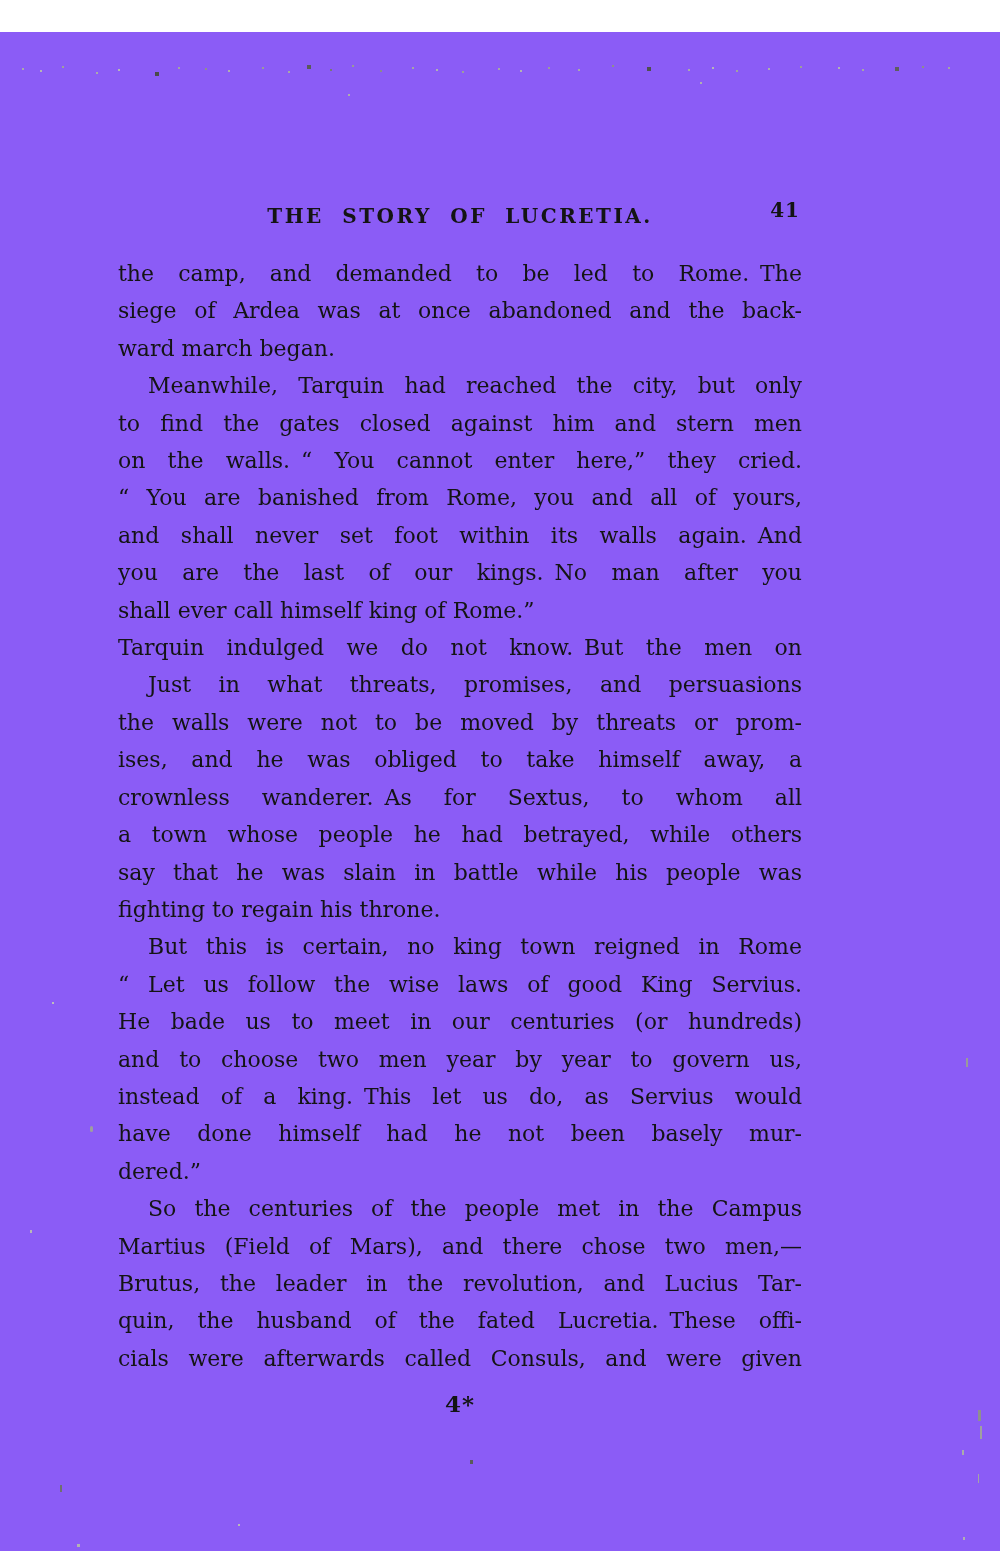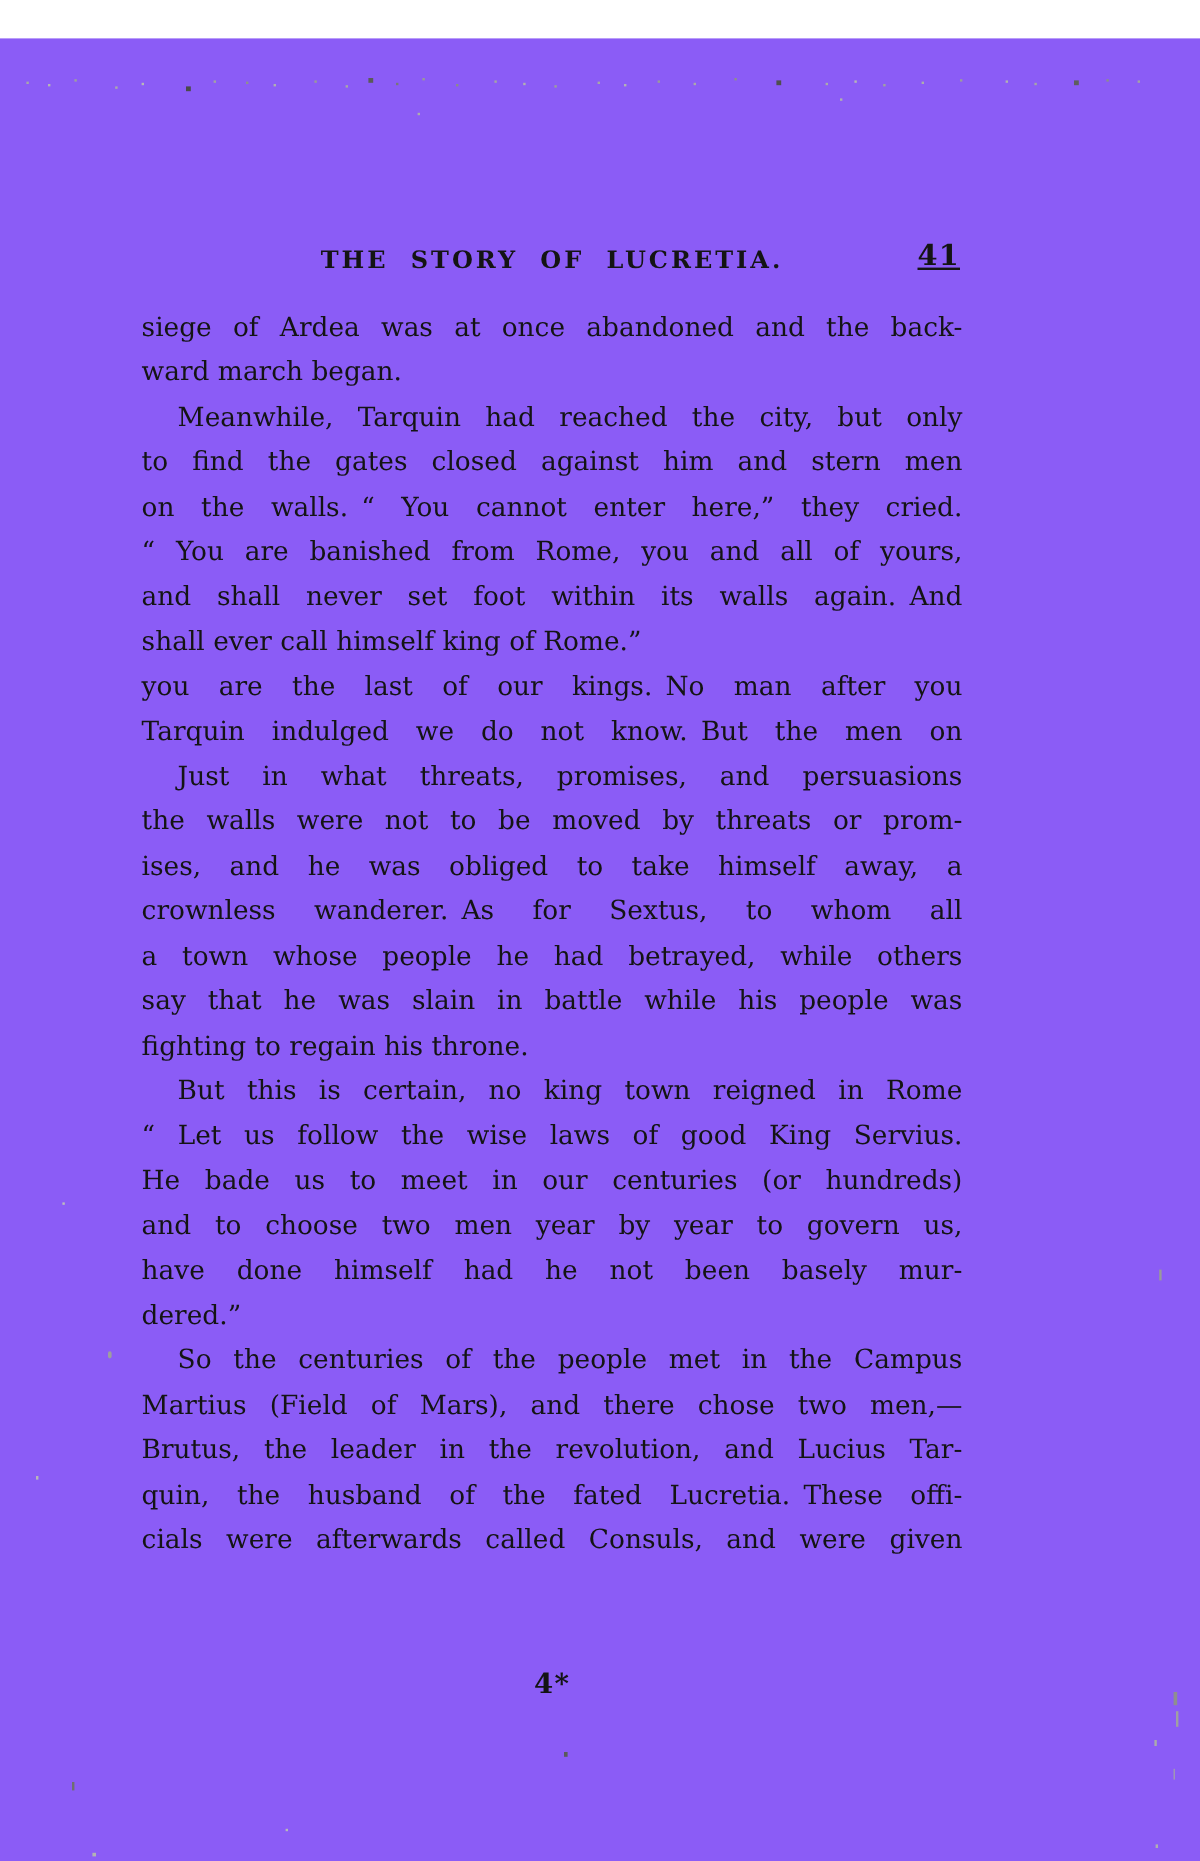--- a/index.html
+++ b/index.html
@@ -70,24 +70,23 @@
     text-align: center;
     font-size: 20px;
     letter-spacing: 2.5px;
     word-spacing: 9px;
     font-weight: 600;
   }
   .page-number {
     position: absolute;
     right: 2px;
     top: 0;
-    font-size: 24px;
+    font-size: 20px;
     font-weight: bold;
     letter-spacing: 1px;
-    text-decoration: underline;
   }
 
   .body-text {
     position: absolute;
     top: 223px;
     left: 118px;
     width: 684px;
     font-size: 22px;
     line-height: 37.4px;
   }
@@ -133,47 +132,49 @@
   <span class="speck sp12"></span>
   <span class="speck sp13"></span>
 
   <div class="header">
     <span class="running-title">THE STORY OF LUCRETIA.</span>
     <span class="page-number">41</span>
   </div>
 
   <div class="body-text">
       <div>
+        <div class="line">the camp, and demanded to be led to Rome. The</div>
         <div class="line">siege of Ardea was at once abandoned and the back-</div>
         <div class="line lastline">ward march began.</div>
       </div>
       <div>
         <div class="line indent">Meanwhile, Tarquin had reached the city, but only</div>
         <div class="line">to find the gates closed against him and stern men</div>
         <div class="line">on the walls. “ You cannot enter here,” they cried.</div>
         <div class="line">“ You are banished from Rome, you and all of yours,</div>
         <div class="line">and shall never set foot within its walls again. And</div>
+        <div class="line">you are the last of our kings. No man after you</div>
         <div class="line lastline">shall ever call himself king of Rome.”</div>
-        <div class="line">you are the last of our kings. No man after you</div>
       </div>
       <div>
         <div class="line">Tarquin indulged we do not know. But the men on</div>
         <div class="line indent">Just in what threats, promises, and persuasions</div>
         <div class="line">the walls were not to be moved by threats or prom-</div>
         <div class="line">ises, and he was obliged to take himself away, a</div>
         <div class="line">crownless wanderer. As for Sextus, to whom all</div>
         <div class="line">a town whose people he had betrayed, while others</div>
         <div class="line">say that he was slain in battle while his people was</div>
         <div class="line lastline">fighting to regain his throne.</div>
       </div>
       <div>
         <div class="line indent">But this is certain, no king town reigned in Rome</div>
         <div class="line">“ Let us follow the wise laws of good King Servius.</div>
         <div class="line">He bade us to meet in our centuries (or hundreds)</div>
         <div class="line">and to choose two men year by year to govern us,</div>
+        <div class="line">instead of a king. This let us do, as Servius would</div>
         <div class="line">have done himself had he not been basely mur-</div>
         <div class="line lastline">dered.”</div>
       </div>
       <div>
         <div class="line indent">So the centuries of the people met in the Campus</div>
         <div class="line">Martius (Field of Mars), and there chose two men,—</div>
         <div class="line">Brutus, the leader in the revolution, and Lucius Tar-</div>
         <div class="line">quin, the husband of the fated Lucretia. These offi-</div>
         <div class="line">cials were afterwards called Consuls, and were given</div>
       </div>

